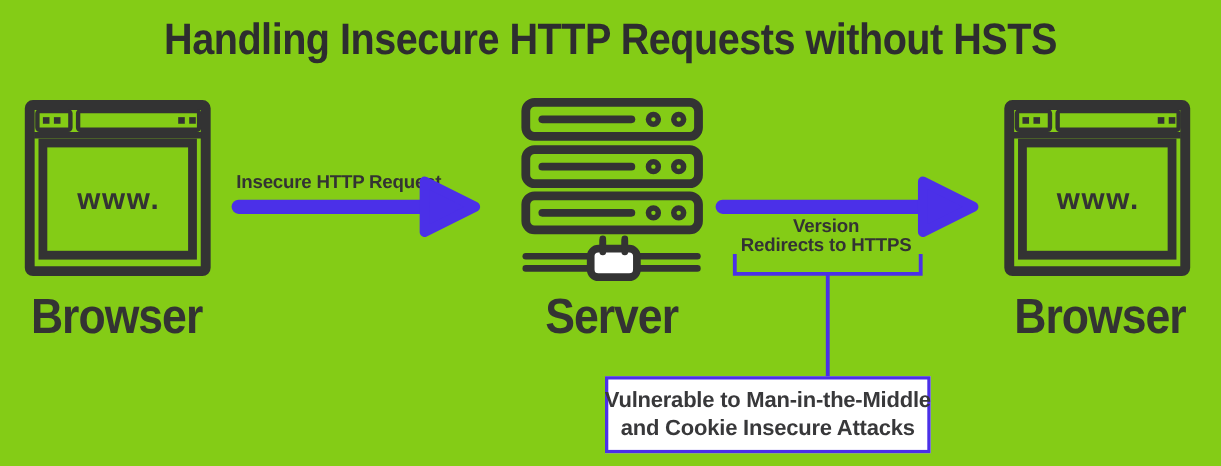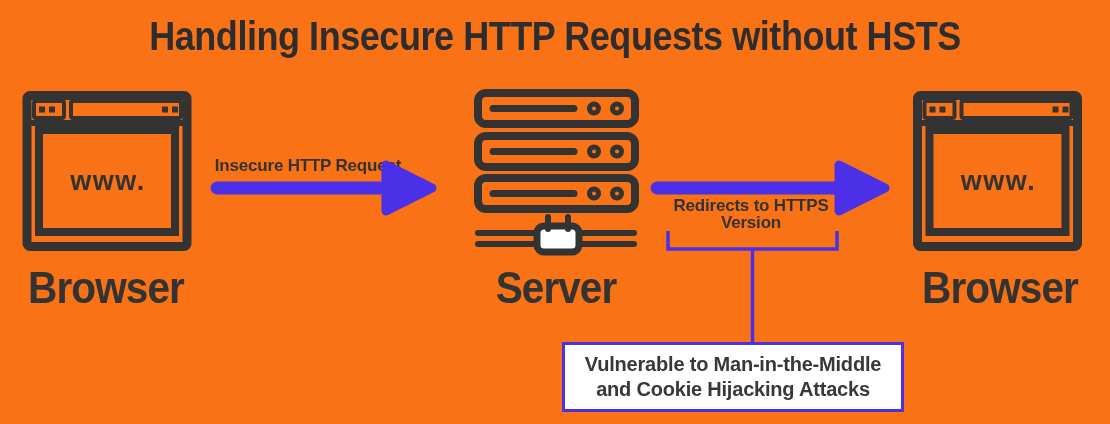--- a/index.html
+++ b/index.html
@@ -1,19 +1,19 @@
 <!DOCTYPE html>
 <html><head>
 <meta charset="utf-8">
 <style>
   html,body{margin:0;padding:0;background:#fff;}
   .canvas{
     position:relative;
     width:1110px;height:424px;
-    background:#f97316;
+    background:#84cc16;
     overflow:hidden;
     font-family:"Liberation Sans", sans-serif;
   }
   .abs{position:absolute;}
   .page-title{
     left:0;top:14px;width:1110px;
     text-align:center;
     font-size:40px;font-weight:bold;
     color:#2d2d2f;
     letter-spacing:-0.5px;
@@ -39,21 +39,21 @@
   }
   .arrow-sublabel{
     text-align:center;
     font-size:17px;font-weight:bold;
     color:#333333;
     letter-spacing:-0.2px;
     line-height:17px;
   }
   .arrow-sublabel span{display:block;}
   .callout-box{
-    left:562px;top:342px;width:342px;height:70px;
+    left:550px;top:342px;width:296px;height:70px;
     box-sizing:border-box;
     border:3px solid #4b30e8;
     background:#ffffff;
     display:flex;flex-direction:column;
     align-items:center;justify-content:center;
     font-size:20px;font-weight:bold;
     color:#38383a;
     line-height:25px;
     letter-spacing:-0.2px;
     text-align:center;
@@ -139,26 +139,26 @@
   <svg class="abs" style="left:205px;top:158px;" width="235" height="62" viewBox="0 0 235 62">
     <line x1="12" y1="30" x2="185" y2="30" stroke="#4b30e8" stroke-width="13" stroke-linecap="round"></line>
     <polygon points="181,7 227,30 181,53" fill="#4b30e8" stroke="#4b30e8" stroke-width="9" stroke-linejoin="round"></polygon>
   </svg>
 
   <svg class="abs" style="left:648px;top:158px;" width="248" height="62" viewBox="0 0 248 62">
     <line x1="9" y1="30" x2="195" y2="30" stroke="#4b30e8" stroke-width="13" stroke-linecap="round"></line>
     <polygon points="191,7 237,30 191,53" fill="#4b30e8" stroke="#4b30e8" stroke-width="9" stroke-linejoin="round"></polygon>
   </svg>
   <div class="abs arrow-sublabel" style="left:641px;top:197px;width:220px;">
+    <span>Version</span>
     <span>Redirects to HTTPS</span>
-    <span>Version</span>
   </div>
 
   <svg class="abs" style="left:664px;top:228px;" width="180" height="120" viewBox="0 0 180 120">
     <path d="M4 3 V21 H173 V3 M88.5 21 V118" fill="none" stroke="#4b30e8" stroke-width="3.5"></path>
   </svg>
 
   <div class="abs callout-box">
     <span>Vulnerable to Man-in-the-Middle</span>
-    <span>and Cookie Hijacking Attacks</span>
+    <span>and Cookie Insecure Attacks</span>
   </div>
 
 </div>
 
 </body></html>

